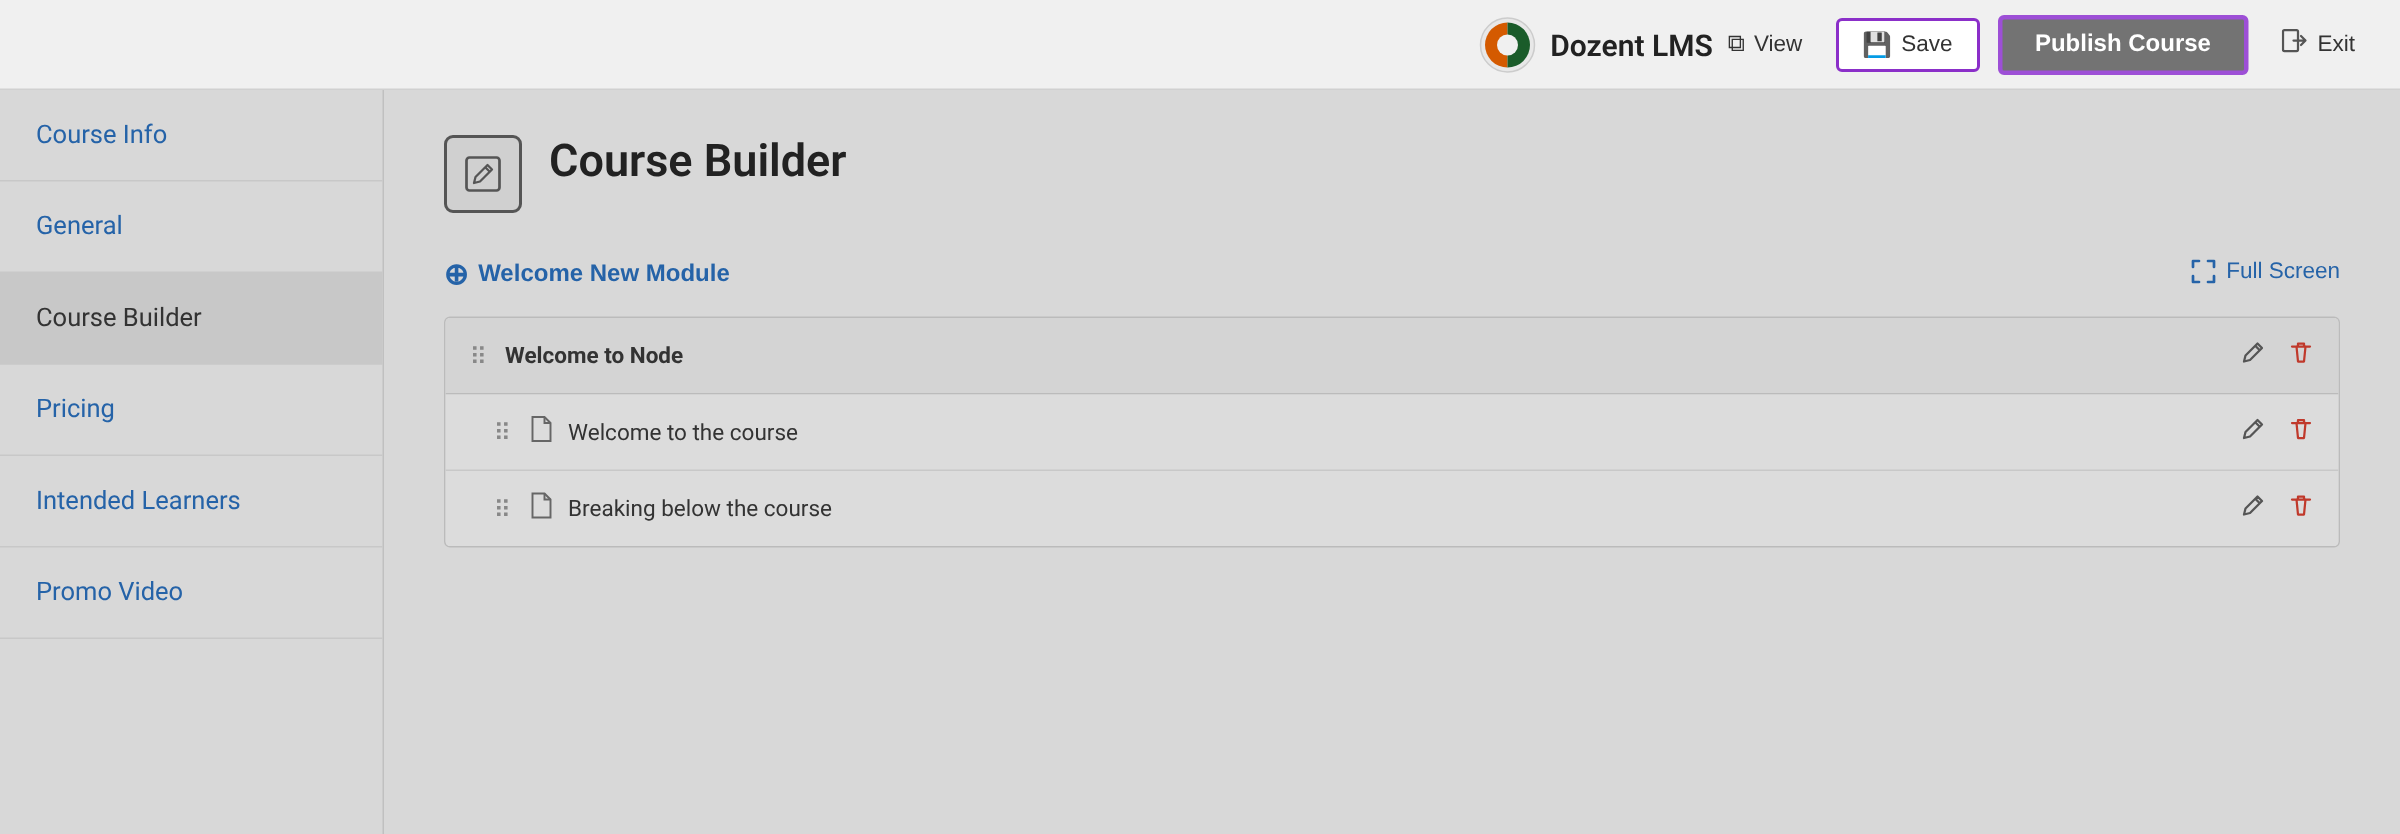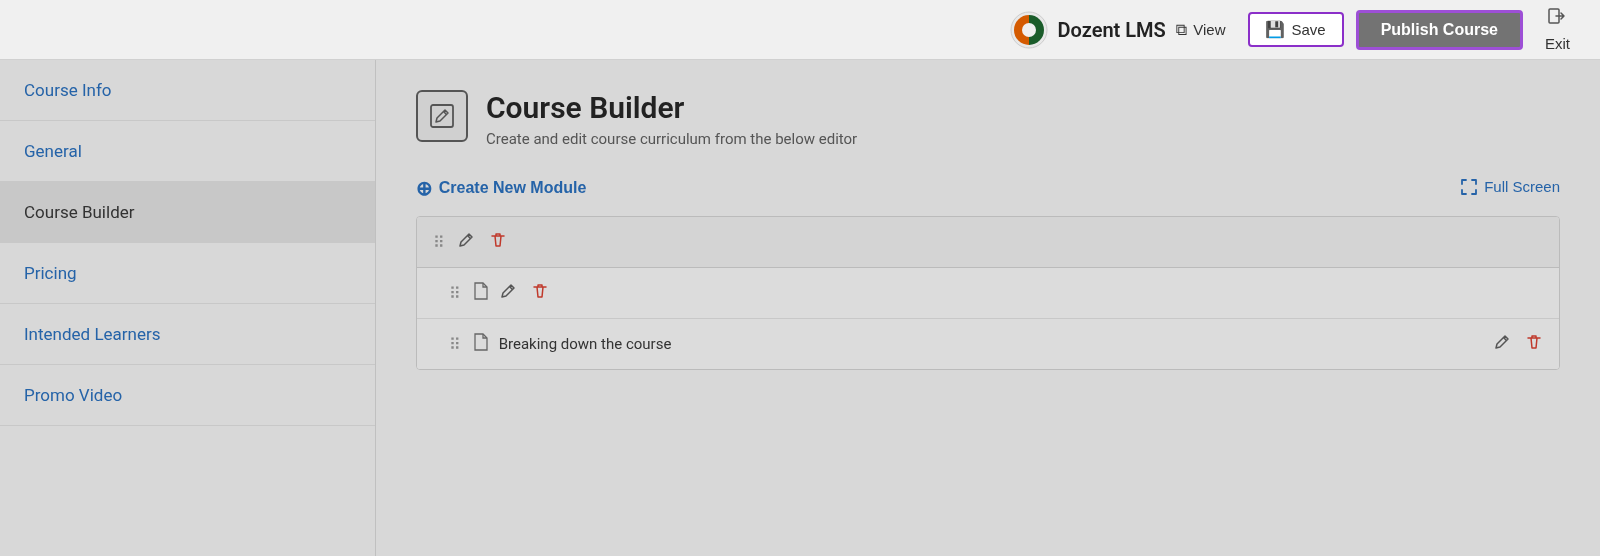--- a/index.html
+++ b/index.html
@@ -76,32 +76,31 @@
     .btn-exit {
       display: flex;
       align-items: center;
       gap: 6px;
       background: none;
       border: none;
       color: #333;
       font-size: 15px;
       cursor: pointer;
       padding: 6px 10px;
-      flex-direction: column;
     }
 
     
     .layout {
       display: flex;
       height: calc(556px - 60px);
     }
 
     
     .sidebar {
-      width: 376px;
+      width: 256px;
       background: #d8d8d8;
       border-right: 1px solid #c0c0c0;
       padding: 0;
       flex-shrink: 0;
     }
     .sidebar-item {
       padding: 20px 24px;
       font-size: 17px;
       cursor: pointer;
       border-bottom: 1px solid #c8c8c8;
@@ -309,43 +308,43 @@
     <div class="section-header">
       <div class="section-icon">
         <svg width="28" height="28" viewBox="0 0 28 28" fill="none" xmlns="http://www.w3.org/2000/svg">
           <rect x="3" y="3" width="22" height="22" rx="2" stroke="#555" stroke-width="1.8" fill="none"></rect>
           <path d="M17 8l3 3-8 8-4 1 1-4 8-8z" stroke="#555" stroke-width="1.5" stroke-linejoin="round" fill="none"></path>
           <path d="M15.5 9.5l3 3" stroke="#555" stroke-width="1.5"></path>
         </svg>
       </div>
       <div>
         <div class="section-title">Course Builder</div>
-        <div class="section-subtitle">Create and edit course curriculum from the below editor</div>
       </div>
     </div>
 
     <div class="create-module-row">
       <button class="create-module-btn">
         <span style="font-size:20px; color:#2563a8;">⊕</span>
-        <span>Create New Module</span>
+        <span>Welcome New Module</span>
       </button>
       <button class="fullscreen-btn">
         <span>
           <svg width="18" height="18" viewBox="0 0 18 18" fill="none" xmlns="http://www.w3.org/2000/svg">
             <path d="M2 6V2h4M12 2h4v4M16 12v4h-4M6 16H2v-4" stroke="#2563a8" stroke-width="1.8" stroke-linecap="round" stroke-linejoin="round"></path>
           </svg>
         </span>
         <span style="color:#2563a8; font-weight:500;">Full Screen</span>
       </button>
     </div>
 
     <div class="module-container">
 
       <div class="module-row">
         <span class="drag-handle">⠿</span>
+        <span class="row-label module-row-main">Welcome to Node</span>
         <div class="row-actions">
           <span class="edit-icon">
             <svg width="18" height="18" viewBox="0 0 18 18" fill="none" xmlns="http://www.w3.org/2000/svg">
               <path d="M12 3l3 3-8 8-4 1 1-4 8-8z" stroke="#555" stroke-width="1.5" stroke-linejoin="round" fill="none"></path>
               <path d="M10.5 4.5l3 3" stroke="#555" stroke-width="1.5"></path>
             </svg>
           </span>
           <span class="delete-icon">
             <svg width="18" height="18" viewBox="0 0 18 18" fill="none" xmlns="http://www.w3.org/2000/svg">
               <path d="M3 5h12M7 5V3h4v2M6 5l1 10h4l1-10" stroke="#c0392b" stroke-width="1.5" stroke-linecap="round" stroke-linejoin="round" fill="none"></path>
@@ -355,20 +354,21 @@
       </div>
 
       <div class="lesson-row">
         <span class="drag-handle">⠿</span>
         <span class="file-icon">
           <svg width="16" height="18" viewBox="0 0 16 18" fill="none" xmlns="http://www.w3.org/2000/svg">
             <path d="M2 1h8l4 4v12H2V1z" stroke="#666" stroke-width="1.3" fill="none"></path>
             <path d="M10 1v4h4" stroke="#666" stroke-width="1.3" fill="none"></path>
           </svg>
         </span>
+        <span class="row-label">Welcome to the course</span>
         <div class="row-actions">
           <span class="edit-icon">
             <svg width="18" height="18" viewBox="0 0 18 18" fill="none" xmlns="http://www.w3.org/2000/svg">
               <path d="M12 3l3 3-8 8-4 1 1-4 8-8z" stroke="#555" stroke-width="1.5" stroke-linejoin="round" fill="none"></path>
               <path d="M10.5 4.5l3 3" stroke="#555" stroke-width="1.5"></path>
             </svg>
           </span>
           <span class="delete-icon">
             <svg width="18" height="18" viewBox="0 0 18 18" fill="none" xmlns="http://www.w3.org/2000/svg">
               <path d="M3 5h12M7 5V3h4v2M6 5l1 10h4l1-10" stroke="#c0392b" stroke-width="1.5" stroke-linecap="round" stroke-linejoin="round" fill="none"></path>
@@ -378,21 +378,21 @@
       </div>
 
       <div class="lesson-row">
         <span class="drag-handle">⠿</span>
         <span class="file-icon">
           <svg width="16" height="18" viewBox="0 0 16 18" fill="none" xmlns="http://www.w3.org/2000/svg">
             <path d="M2 1h8l4 4v12H2V1z" stroke="#666" stroke-width="1.3" fill="none"></path>
             <path d="M10 1v4h4" stroke="#666" stroke-width="1.3" fill="none"></path>
           </svg>
         </span>
-        <span class="row-label">Breaking down the course</span>
+        <span class="row-label">Breaking below the course</span>
         <div class="row-actions">
           <span class="edit-icon">
             <svg width="18" height="18" viewBox="0 0 18 18" fill="none" xmlns="http://www.w3.org/2000/svg">
               <path d="M12 3l3 3-8 8-4 1 1-4 8-8z" stroke="#555" stroke-width="1.5" stroke-linejoin="round" fill="none"></path>
               <path d="M10.5 4.5l3 3" stroke="#555" stroke-width="1.5"></path>
             </svg>
           </span>
           <span class="delete-icon">
             <svg width="18" height="18" viewBox="0 0 18 18" fill="none" xmlns="http://www.w3.org/2000/svg">
               <path d="M3 5h12M7 5V3h4v2M6 5l1 10h4l1-10" stroke="#c0392b" stroke-width="1.5" stroke-linecap="round" stroke-linejoin="round" fill="none"></path>

